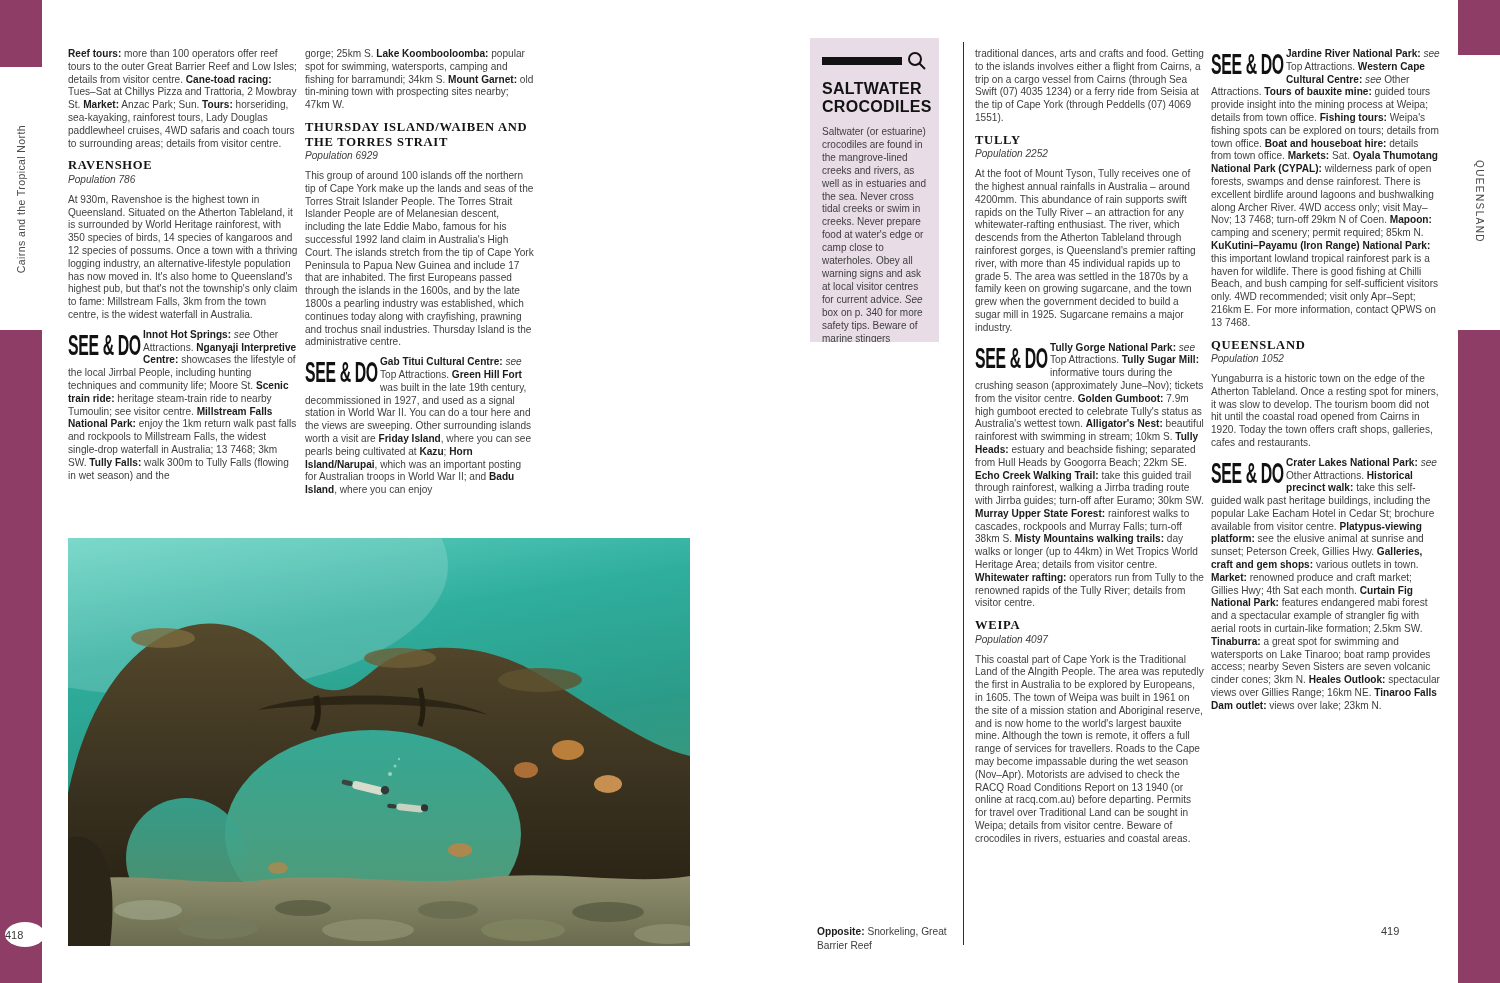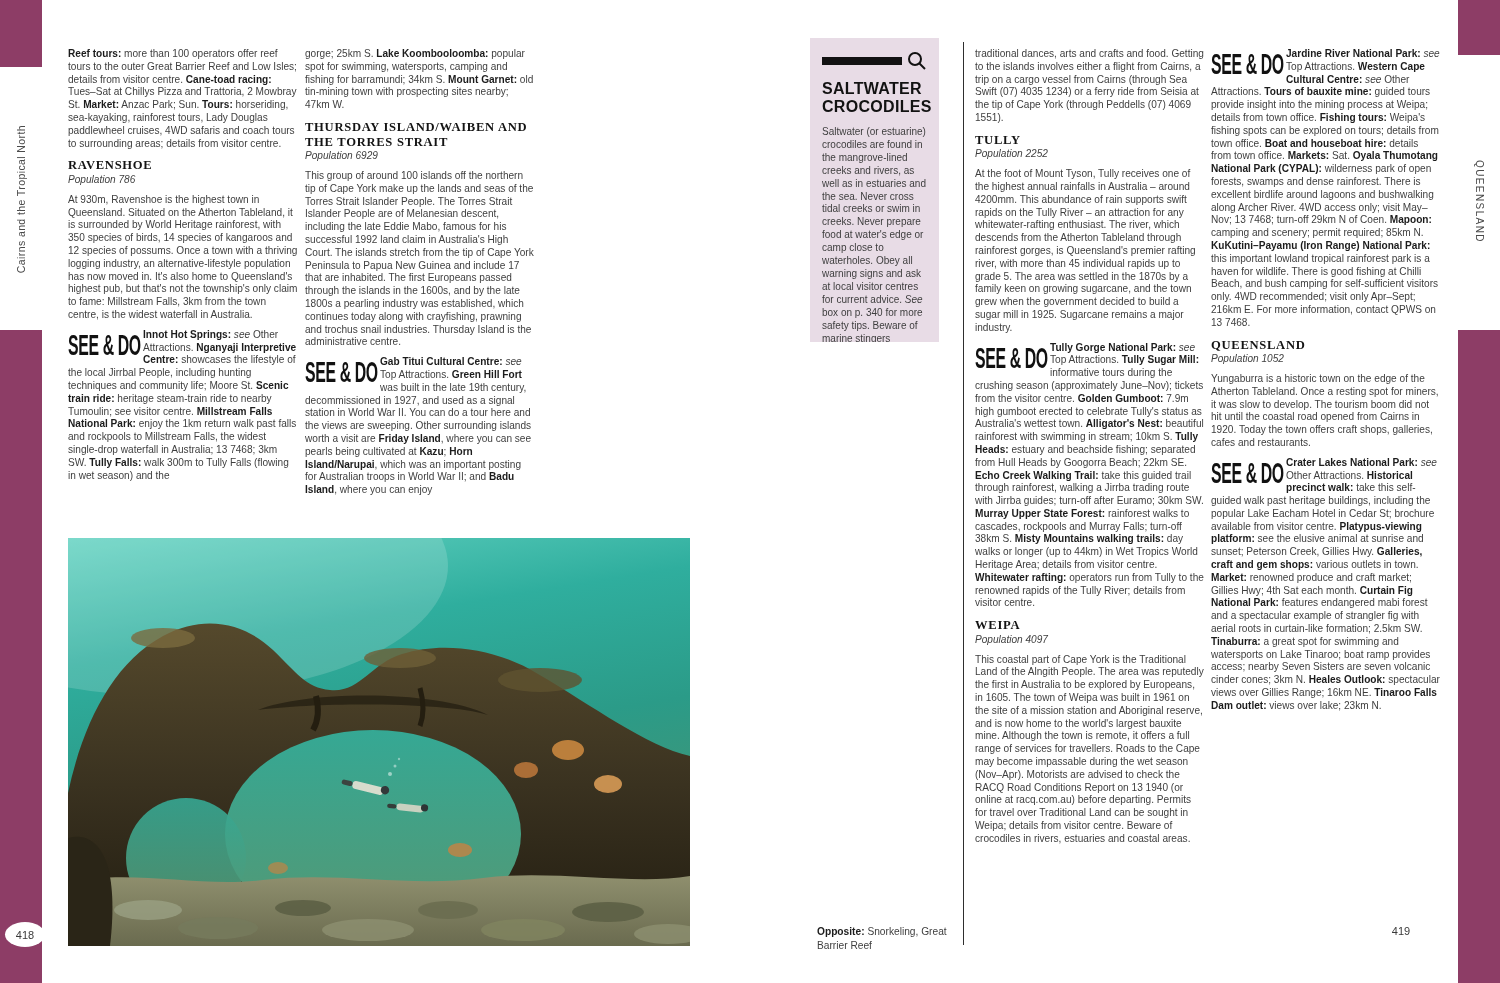--- a/index.html
+++ b/index.html
@@ -13,21 +13,21 @@
   #rail-rt{left:1458px;top:0;height:55px;}
   #rail-rb{left:1458px;top:330px;height:653px;}
   .rail-label{position:absolute;display:flex;align-items:center;justify-content:center;}
   #rail-label-left{left:0;top:70px;width:42px;height:258px;}
   #rail-label-left span{writing-mode:vertical-rl;transform:rotate(180deg);font-size:10.5px;
         color:#4a4a4a;letter-spacing:.4px;white-space:nowrap;}
   #rail-label-right{left:1458px;top:96px;width:42px;height:210px;}
   #rail-label-right span{writing-mode:vertical-rl;font-size:10px;color:#4a4a4a;
         letter-spacing:1.4px;white-space:nowrap;}
   .pagenum{position:absolute;width:40px;height:25px;background:#ffffff;border-radius:50%;
-        display:flex;align-items:center;justify-content:center;font-size:11px;color:#3a3a3a;}
+        display:flex;align-items:center;font-size:11px;color:#3a3a3a;}
   #pn-left{left:5px;top:922px;}
   #pn-right{left:1381px;top:918px;}
 
   
   .col{position:absolute;top:40px;width:230px;font-size:10.1px;line-height:12.8px;color:#3e3e3e;}
   #col1{left:68px;}#col2{left:305px;}#col3{left:975px;}#col4{left:1211px;}
   .col > :first-child{margin-top:8px;}
   .para{margin:0 0 7px;}
   .para strong{color:#1c1c1c;}
   .heading{font-size:12.6px;font-weight:700;color:#141414;letter-spacing:.7px;

